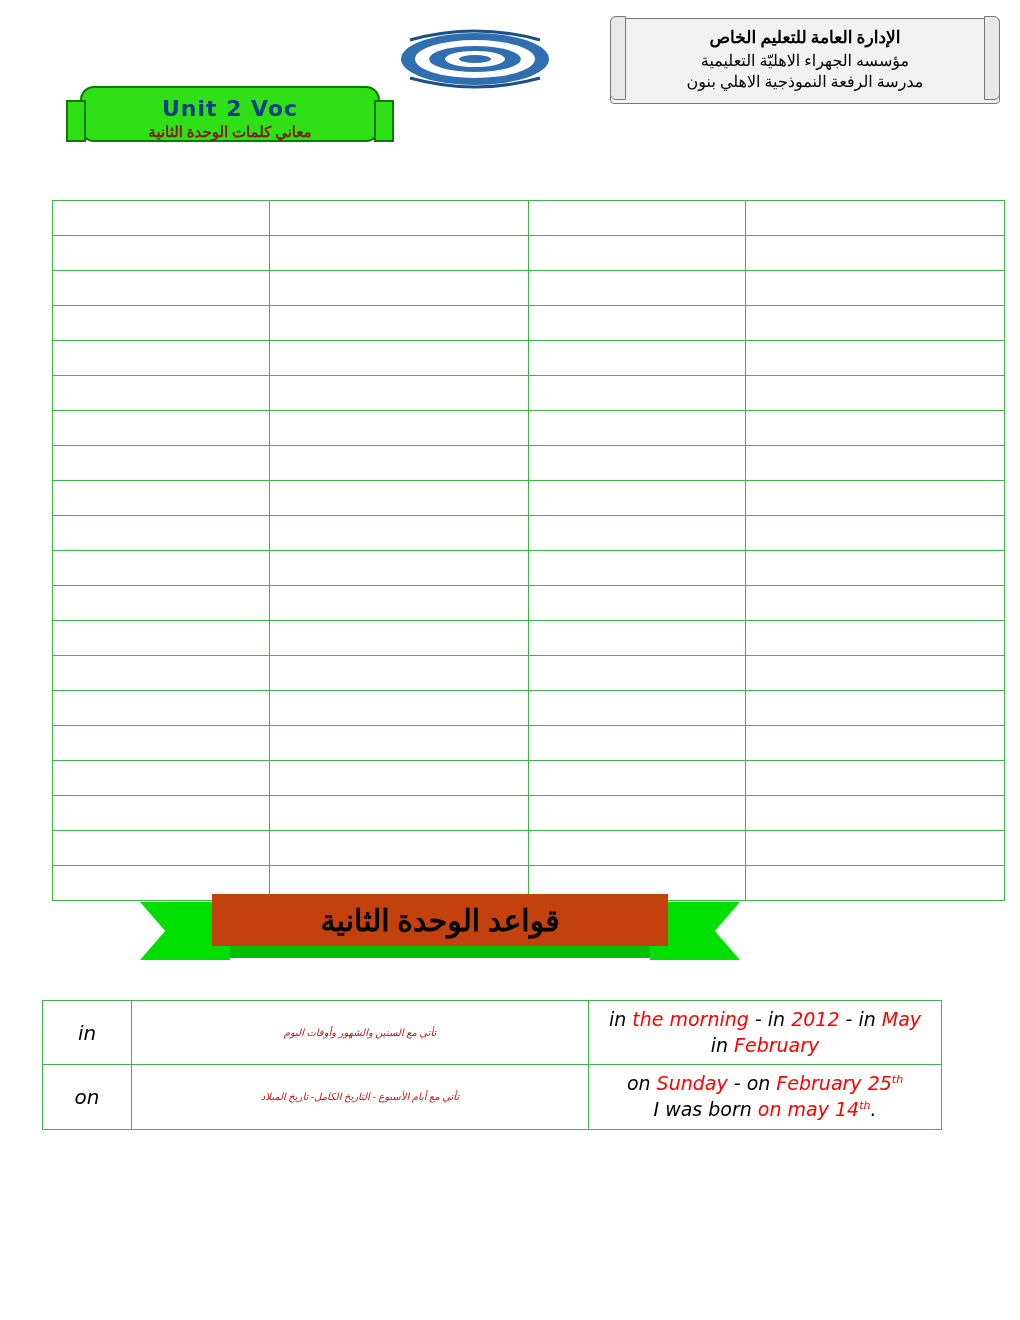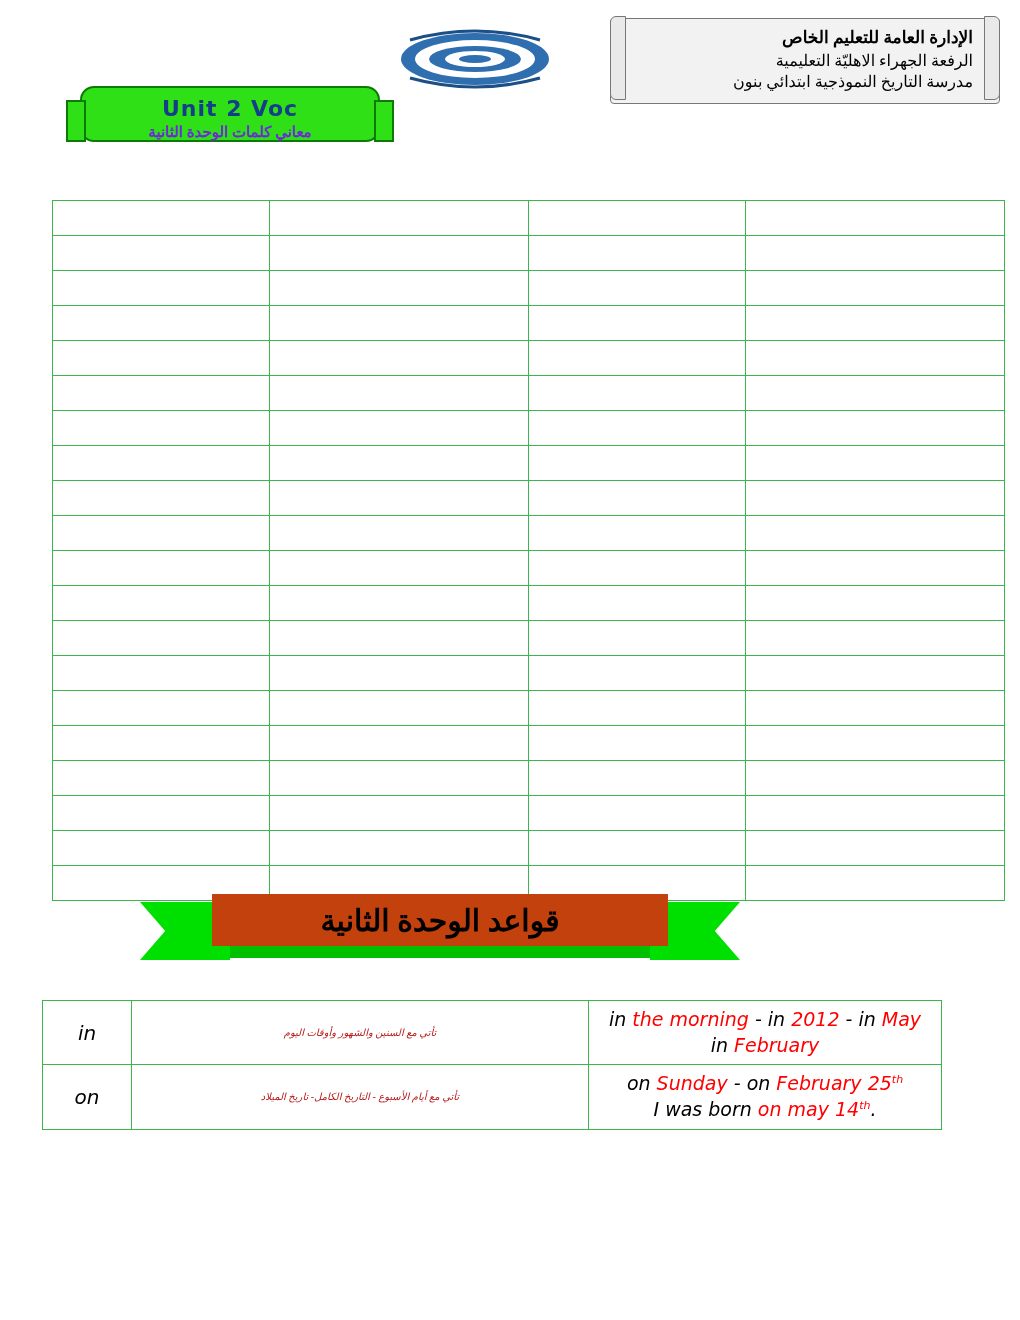--- a/index.html
+++ b/index.html
@@ -23,20 +23,21 @@
   .school-banner {
     position: absolute;
     top: 18px;
     right: 20px;
     width: 390px;
     border: 1px solid #777;
     background: #f2f2f2;
     border-radius: 4px;
     padding: 8px 26px 10px 26px;
     box-sizing: border-box;
+    text-align: center;
     direction: rtl;
   }
   .school-banner .line1 {
     font-family: "Liberation Serif", serif;
     font-weight: bold;
     font-size: 17px;
     color: #000;
     margin-bottom: 3px;
   }
   .school-banner .line2,
@@ -83,21 +84,21 @@
     font-family: "DejaVu Sans", sans-serif;
     font-size: 22px;
     font-weight: bold;
     color: #143d8a;
     letter-spacing: 1px;
   }
   .unit-title .ar {
     font-family: "Liberation Serif", serif;
     font-size: 15px;
     font-weight: bold;
-    color: #6d28d9;
+    color: #7f1d1d;
     direction: rtl;
     margin-top: 2px;
   }
   .ribbon-tail-l, .ribbon-tail-r {
     position: absolute;
     top: 12px;
     width: 16px;
     height: 38px;
     background: #2fe017;
     border: 2px solid #0d7a06;
@@ -233,22 +234,22 @@
 </style>
 </head>
 <body>
 
 <div class="header">
 
   <div class="school-banner">
     <div class="banner-curl-left"></div>
     <div class="banner-curl-right"></div>
     <div class="line1">الإدارة العامة للتعليم الخاص</div>
-    <div class="line2">الرفعة الجهراء الاهليّة التعليمية</div>
-    <div class="line3">مدرسة التاريخ النموذجية ابتدائي بنون</div>
+    <div class="line2">مؤسسه الجهراء الاهليّة التعليمية</div>
+    <div class="line3">مدرسة الرفعة النموذجية الاهلي بنون</div>
   </div>
 
   <svg class="logo" viewBox="0 0 150 62">
     <ellipse cx="75" cy="31" rx="74" ry="26" fill="#2f6fb0"></ellipse>
     <ellipse cx="75" cy="31" rx="60" ry="19" fill="#ffffff"></ellipse>
     <ellipse cx="75" cy="31" rx="46" ry="13" fill="#2f6fb0"></ellipse>
     <ellipse cx="75" cy="31" rx="30" ry="8" fill="#ffffff"></ellipse>
     <ellipse cx="75" cy="31" rx="16" ry="4" fill="#2f6fb0"></ellipse>
     <path d="M10 12 Q75 -6 140 12" stroke="#1b4f86" stroke-width="3" fill="none"></path>
     <path d="M10 50 Q75 68 140 50" stroke="#1b4f86" stroke-width="3" fill="none"></path>

